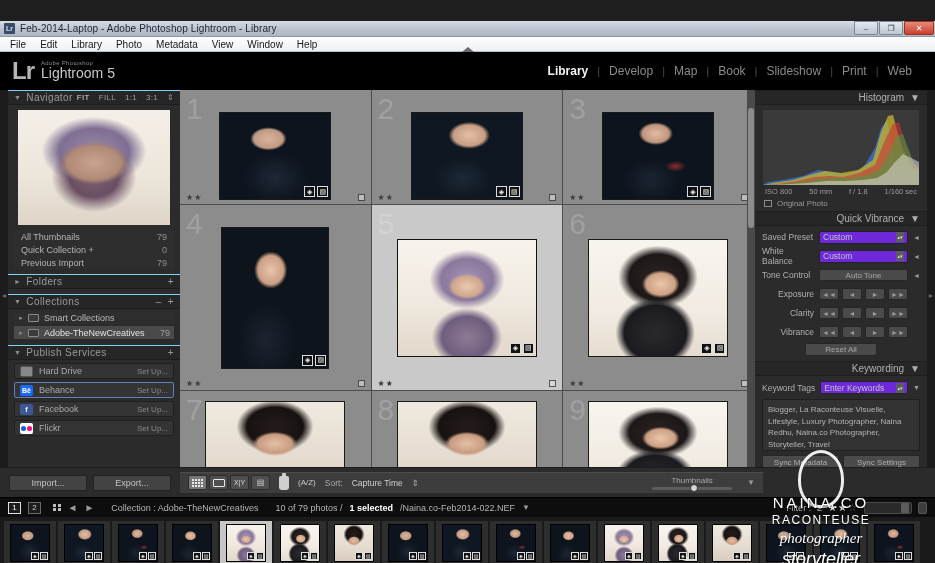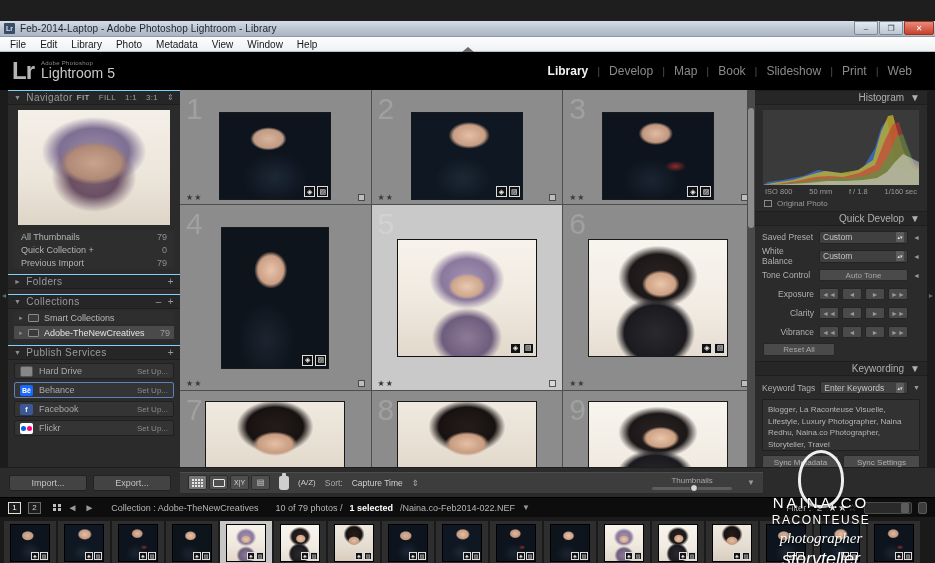--- a/index.html
+++ b/index.html
@@ -229,36 +229,36 @@
     display:flex; justify-content:space-between; padding:0 10px; font-size:7.5px; color:#9a9a9a; margin-top:1px;
   }
   .orig-row { display:flex; align-items:center; gap:5px; padding:3px 9px; font-size:8px; color:#9a9a9a;}
   .chk { width:8px;height:7px;border:1px solid #8a8a8a; }
   .qd-row {
     display:flex; align-items:center; height:16px; margin:3px 7px 0; font-size:8.5px; color:#b0b0b0; gap:5px;
   }
   .qd-label { width:52px; text-align:left; }
   .qd-label.r { text-align:right; }
   .qd-select {
-    flex:1; height:13px; background:#404040; border:1px solid #232323; border-radius:2px;
+    flex:1; height:13px; background:#6d28d9; border:1px solid #232323; border-radius:2px;
     display:flex; align-items:center; padding:0 3px; font-size:8.5px; color:#c4c4c4;
   }
   .qd-select .stepper { margin-left:auto; width:8px;height:10px;background:#5c5c5c;border-radius:1px;
      display:flex;flex-direction:column;align-items:center;justify-content:center;font-size:5px;line-height:4px;color:#ddd;}
   .qd-arrow { font-size:7px; color:#9a9a9a; width:7px; }
   .btn-auto {
     flex:1; height:12px; background:#4a4a4a; border:1px solid #262626; border-radius:2px;
     display:flex;align-items:center;justify-content:center;font-size:8px;color:#a6a6a6;
   }
   .steps { flex:1; display:flex; gap:3px; }
   .step {
     flex:1; height:12px; background:#4a4a4a; border:1px solid #262626; border-radius:2px;
     display:flex;align-items:center;justify-content:center;font-size:7px;color:#9a9a9a;
   }
-  .reset-row { display:flex; justify-content:flex-start; padding:3px 8px 5px;}
+  .reset-row { display:flex; justify-content:center; padding:3px 8px 5px;}
   .btn-reset { width:72px;height:13px;background:#4a4a4a;border:1px solid #262626;border-radius:2px;
     display:flex;align-items:center;justify-content:center;font-size:8px;color:#a6a6a6;}
   .kw-row { display:flex; align-items:center; height:15px; margin:4px 7px 0; gap:5px; font-size:8.5px; color:#b0b0b0;}
   .kw-box {
     margin:4px 7px; height:52px; background:#323232; border:1px solid #1f1f1f;
     padding:4px 5px; font-size:8px; color:#b5b5b5; line-height:1.45; border-radius:1px;
   }
   .sync-row { display:flex; gap:4px; margin:2px 7px 0; }
   .btn-sync { flex:1;height:14px;background:#4a4a4a;border:1px solid #262626;border-radius:2px;
     display:flex;align-items:center;justify-content:center;font-size:8px;color:#b0b0b0;}
@@ -651,21 +651,21 @@
         <span>50 mm</span>
         <span>f / 1.8</span>
         <span>1/160 sec</span>
       </div>
       <div class="orig-row">
         <span class="chk"></span>
         <span>Original Photo</span>
       </div>
 
       <div class="rp-hdr">
-        <span>Quick Develop</span>
+        <span>Quick Vibrance</span>
         <span>▼</span>
       </div>
       <div class="qd-row">
         <span class="qd-label">Saved Preset</span>
         <span class="qd-select">
           <span>Custom</span>
           <span class="stepper">▴▾</span>
         </span>
         <span class="qd-arrow">◄</span>
       </div>

